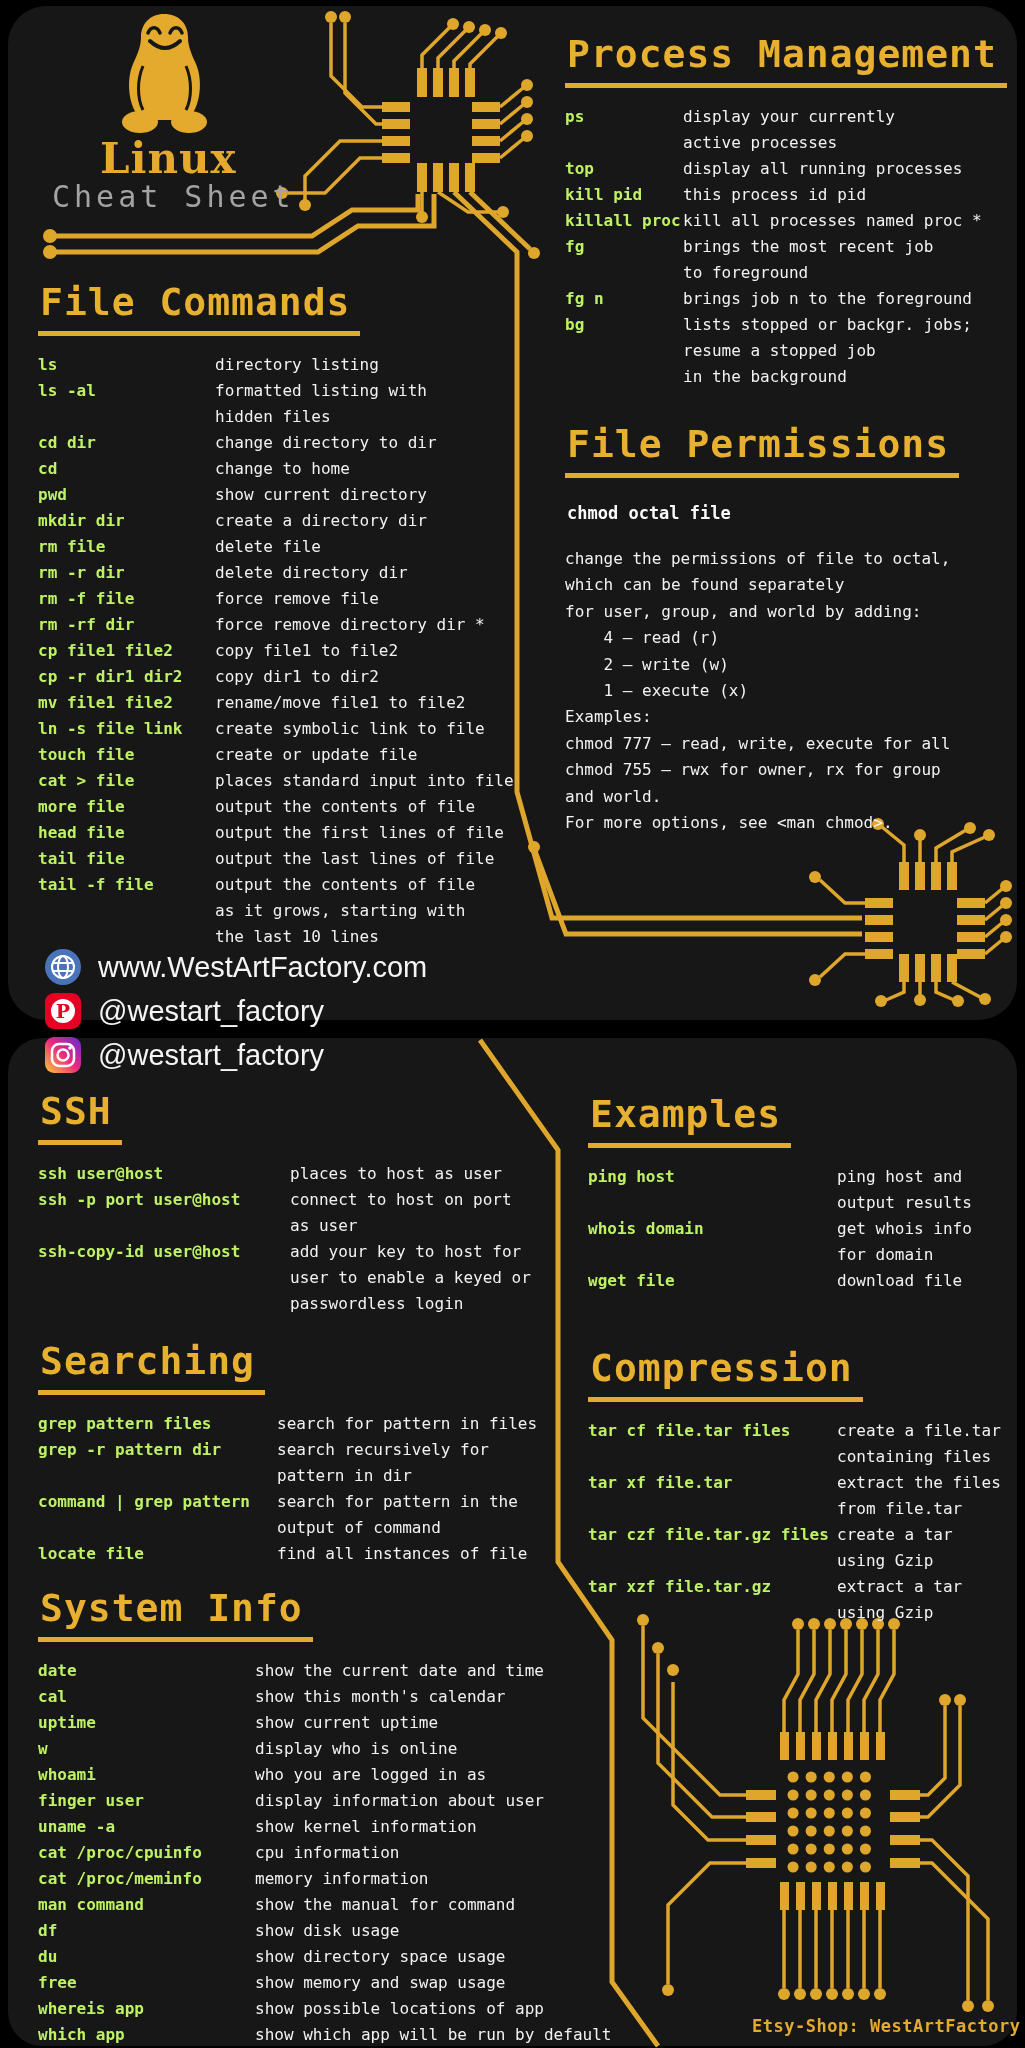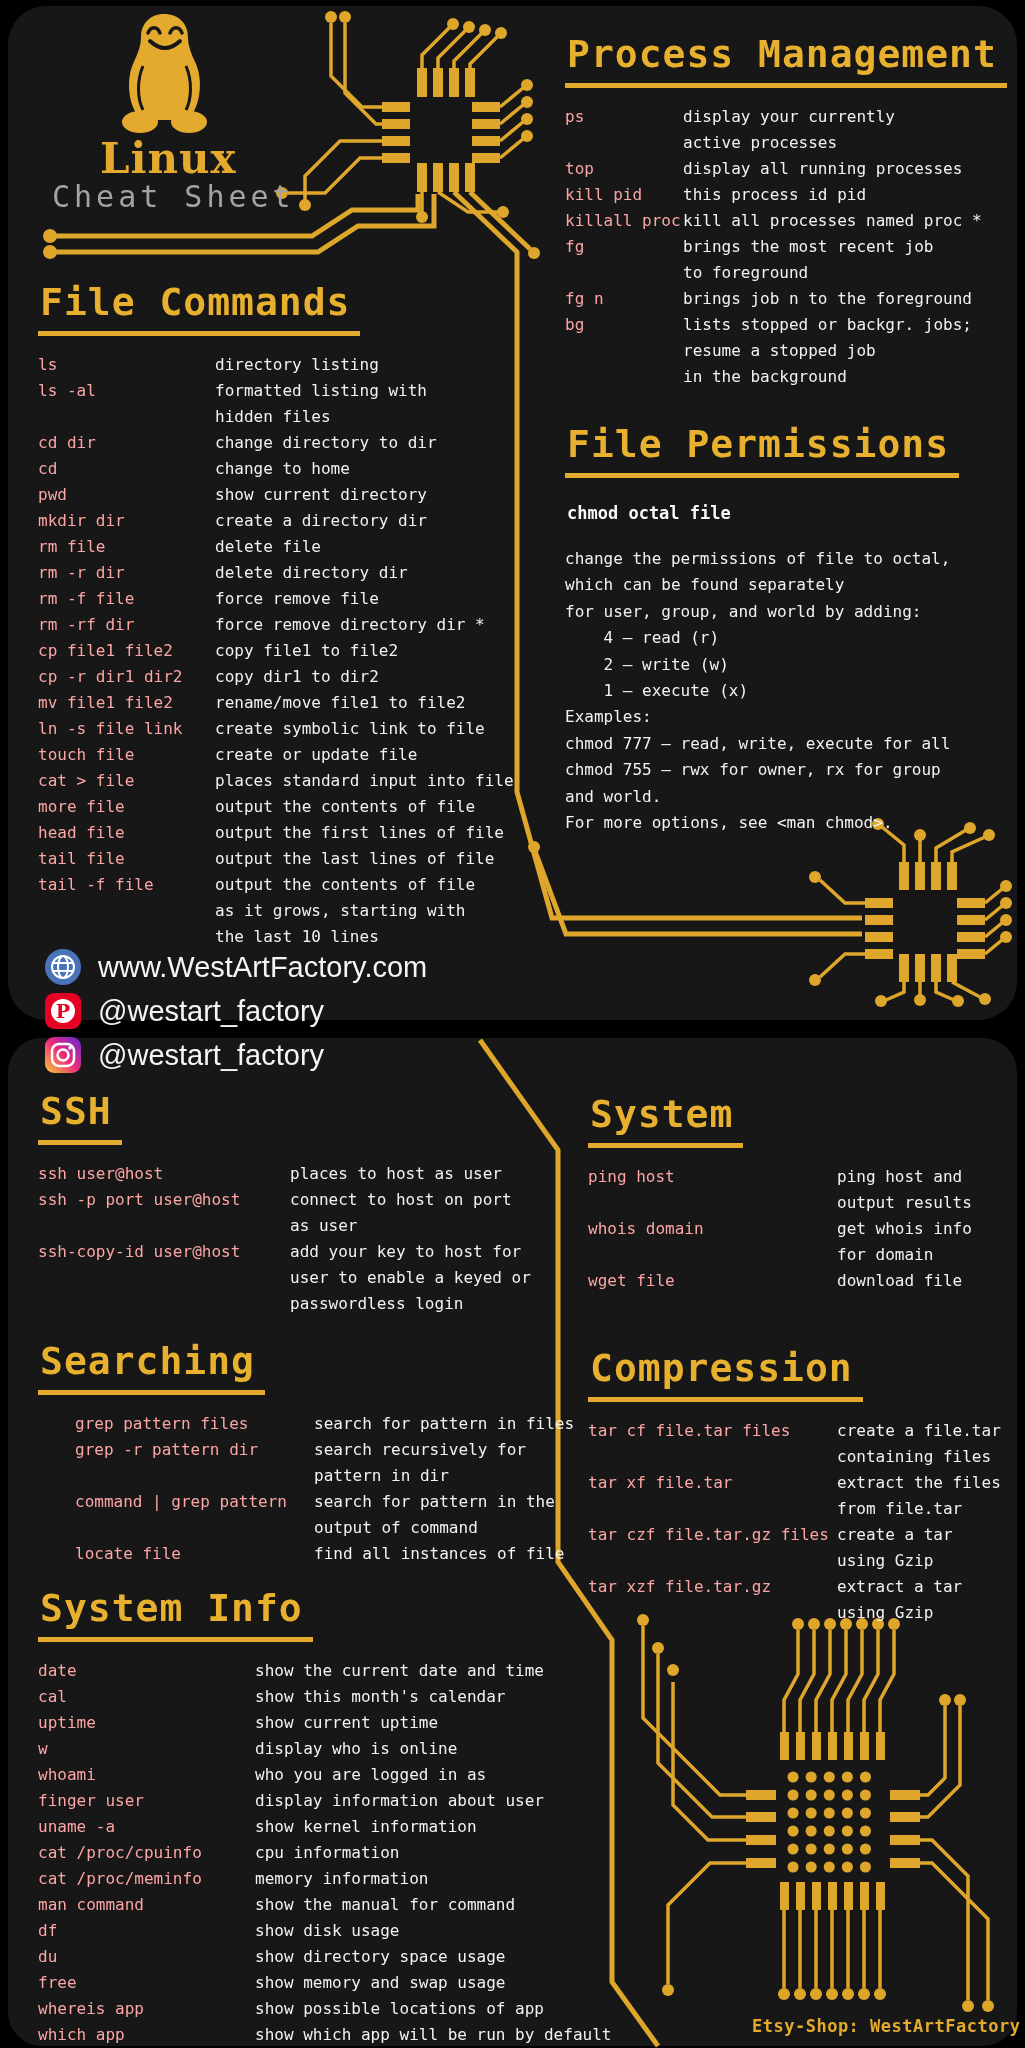--- a/index.html
+++ b/index.html
@@ -8,21 +8,21 @@
   .card{position:absolute;left:8px;width:1009px;background:#171717;border-radius:38px;}
   #card1{top:6px;height:1014px;}
   #card2{top:1038px;height:1008px;border-radius:34px;}
   #decor{position:absolute;left:0;top:0;pointer-events:none;}
   .sec{position:absolute;}
   .sec h2{display:inline-block;margin:0 0 16px 0;padding:0 10px 10px 2px;
           font:bold 38px/1 "DejaVu Sans Mono",monospace;letter-spacing:1px;
           color:#e8b02f;border-bottom:5px solid #e3aa2e;}
   .rows{display:grid;row-gap:0;column-gap:0;font:16px/26px "DejaVu Sans Mono",monospace;
         color:#f2f2f2;white-space:pre-line;}
-  .rows .cmd{font-weight:normal;color:#fca5a5;}
+  .rows .cmd{font-weight:bold;color:#bef264;}
   .fp-cmd{font:bold 17px/26px "DejaVu Sans Mono",monospace;color:#fafafa;margin:6px 0 20px 2px;}
   .fp-body{font:16px/26.4px "DejaVu Sans Mono",monospace;color:#f2f2f2;white-space:pre-wrap;}
   .brand{position:absolute;left:100px;top:138px;width:130px;text-align:left;
          font:bold 42px/1 "DejaVu Serif",serif;color:#e3aa2e;letter-spacing:1px;}
   .sheet-title{position:absolute;left:52px;top:182px;font:400 30px/1 "DejaVu Sans Mono",monospace;
          color:#a3a3a3;letter-spacing:4px;}
   .social{position:absolute;left:44px;top:948px;display:flex;flex-direction:column;gap:6px;}
   .social .srow{display:flex;align-items:center;gap:16px;height:38px;}
   .social .slabel{font-family:"Liberation Sans",sans-serif;font-size:29px;color:#f5f5f5;}
   .footer{position:absolute;left:752px;top:2018px;font:bold 17px/1 "DejaVu Sans Mono",monospace;
@@ -319,29 +319,29 @@
 
   <section class="sec" style="left:38px;top:1092px;width:510px;">
     <h2>SSH</h2>
     <div class="rows" style="grid-template-columns:252px 258px;"><div class="cmd">ssh user@host</div><div class="desc">places to host as user</div><div class="cmd">ssh -p port user@host</div><div class="desc">connect to host on port
 as user</div><div class="cmd">ssh-copy-id user@host</div><div class="desc">add your key to host for
 user to enable a keyed or
 passwordless login</div></div>
   </section>
 
   <section class="sec" style="left:588px;top:1095px;width:430px;">
-    <h2>System</h2>
+    <h2>Examples</h2>
     <div class="rows" style="grid-template-columns:249px 175px;"><div class="cmd">ping host</div><div class="desc">ping host and
 output results</div><div class="cmd">whois domain</div><div class="desc">get whois info
 for domain</div><div class="cmd">wget file</div><div class="desc">download file</div></div>
   </section>
 
   <section class="sec" style="left:38px;top:1342px;width:510px;">
     <h2>Searching</h2>
-    <div class="rows" style="grid-template-columns:239px 270px;margin-left:37px;"><div class="cmd">grep pattern files</div><div class="desc">search for pattern in files</div><div class="cmd">grep -r pattern dir</div><div class="desc">search recursively for
+    <div class="rows" style="grid-template-columns:239px 270px;"><div class="cmd">grep pattern files</div><div class="desc">search for pattern in files</div><div class="cmd">grep -r pattern dir</div><div class="desc">search recursively for
 pattern in dir</div><div class="cmd">command | grep pattern</div><div class="desc">search for pattern in the
 output of command</div><div class="cmd">locate file</div><div class="desc">find all instances of file</div></div>
   </section>
 
   <section class="sec" style="left:588px;top:1349px;width:430px;">
     <h2>Compression</h2>
     <div class="rows" style="grid-template-columns:249px 175px;"><div class="cmd">tar cf file.tar files</div><div class="desc">create a file.tar
 containing files</div><div class="cmd">tar xf file.tar</div><div class="desc">extract the files
 from file.tar</div><div class="cmd">tar czf file.tar.gz files</div><div class="desc">create a tar
 using Gzip</div><div class="cmd">tar xzf file.tar.gz</div><div class="desc">extract a tar

